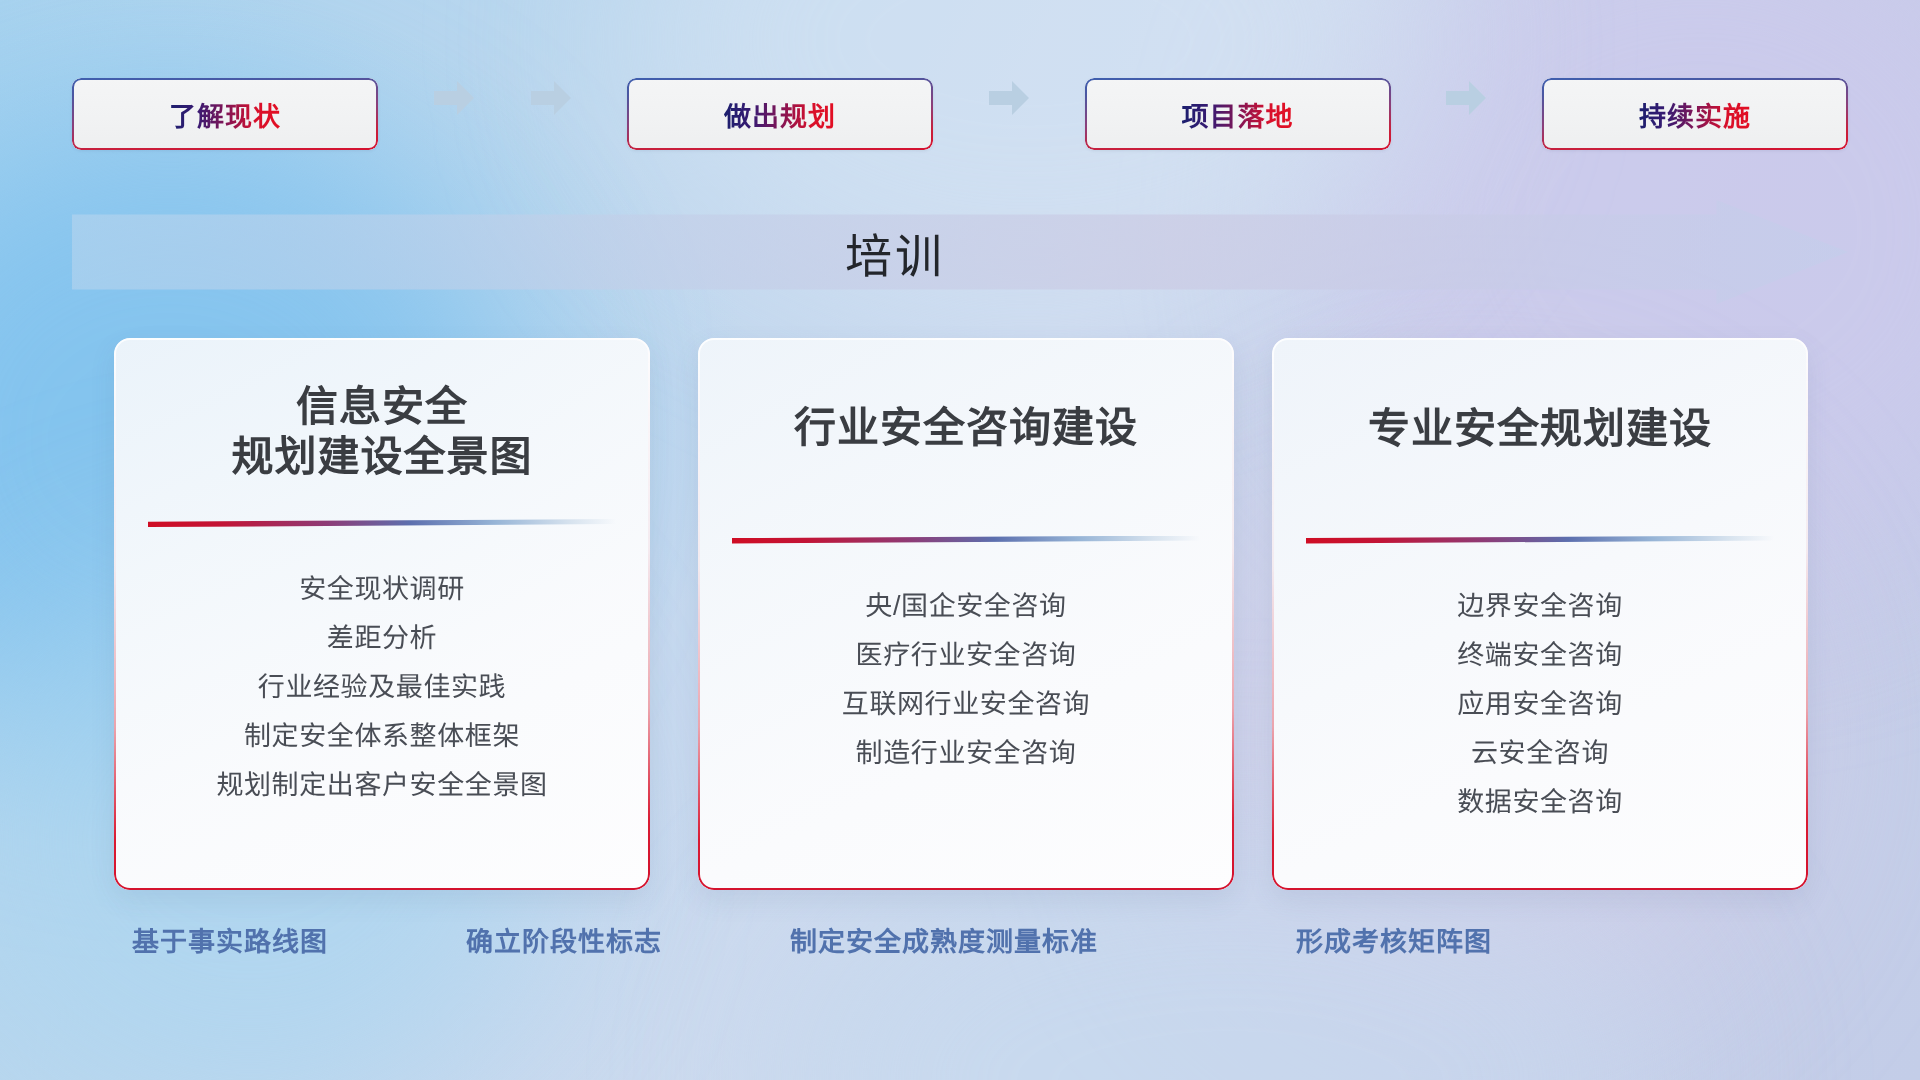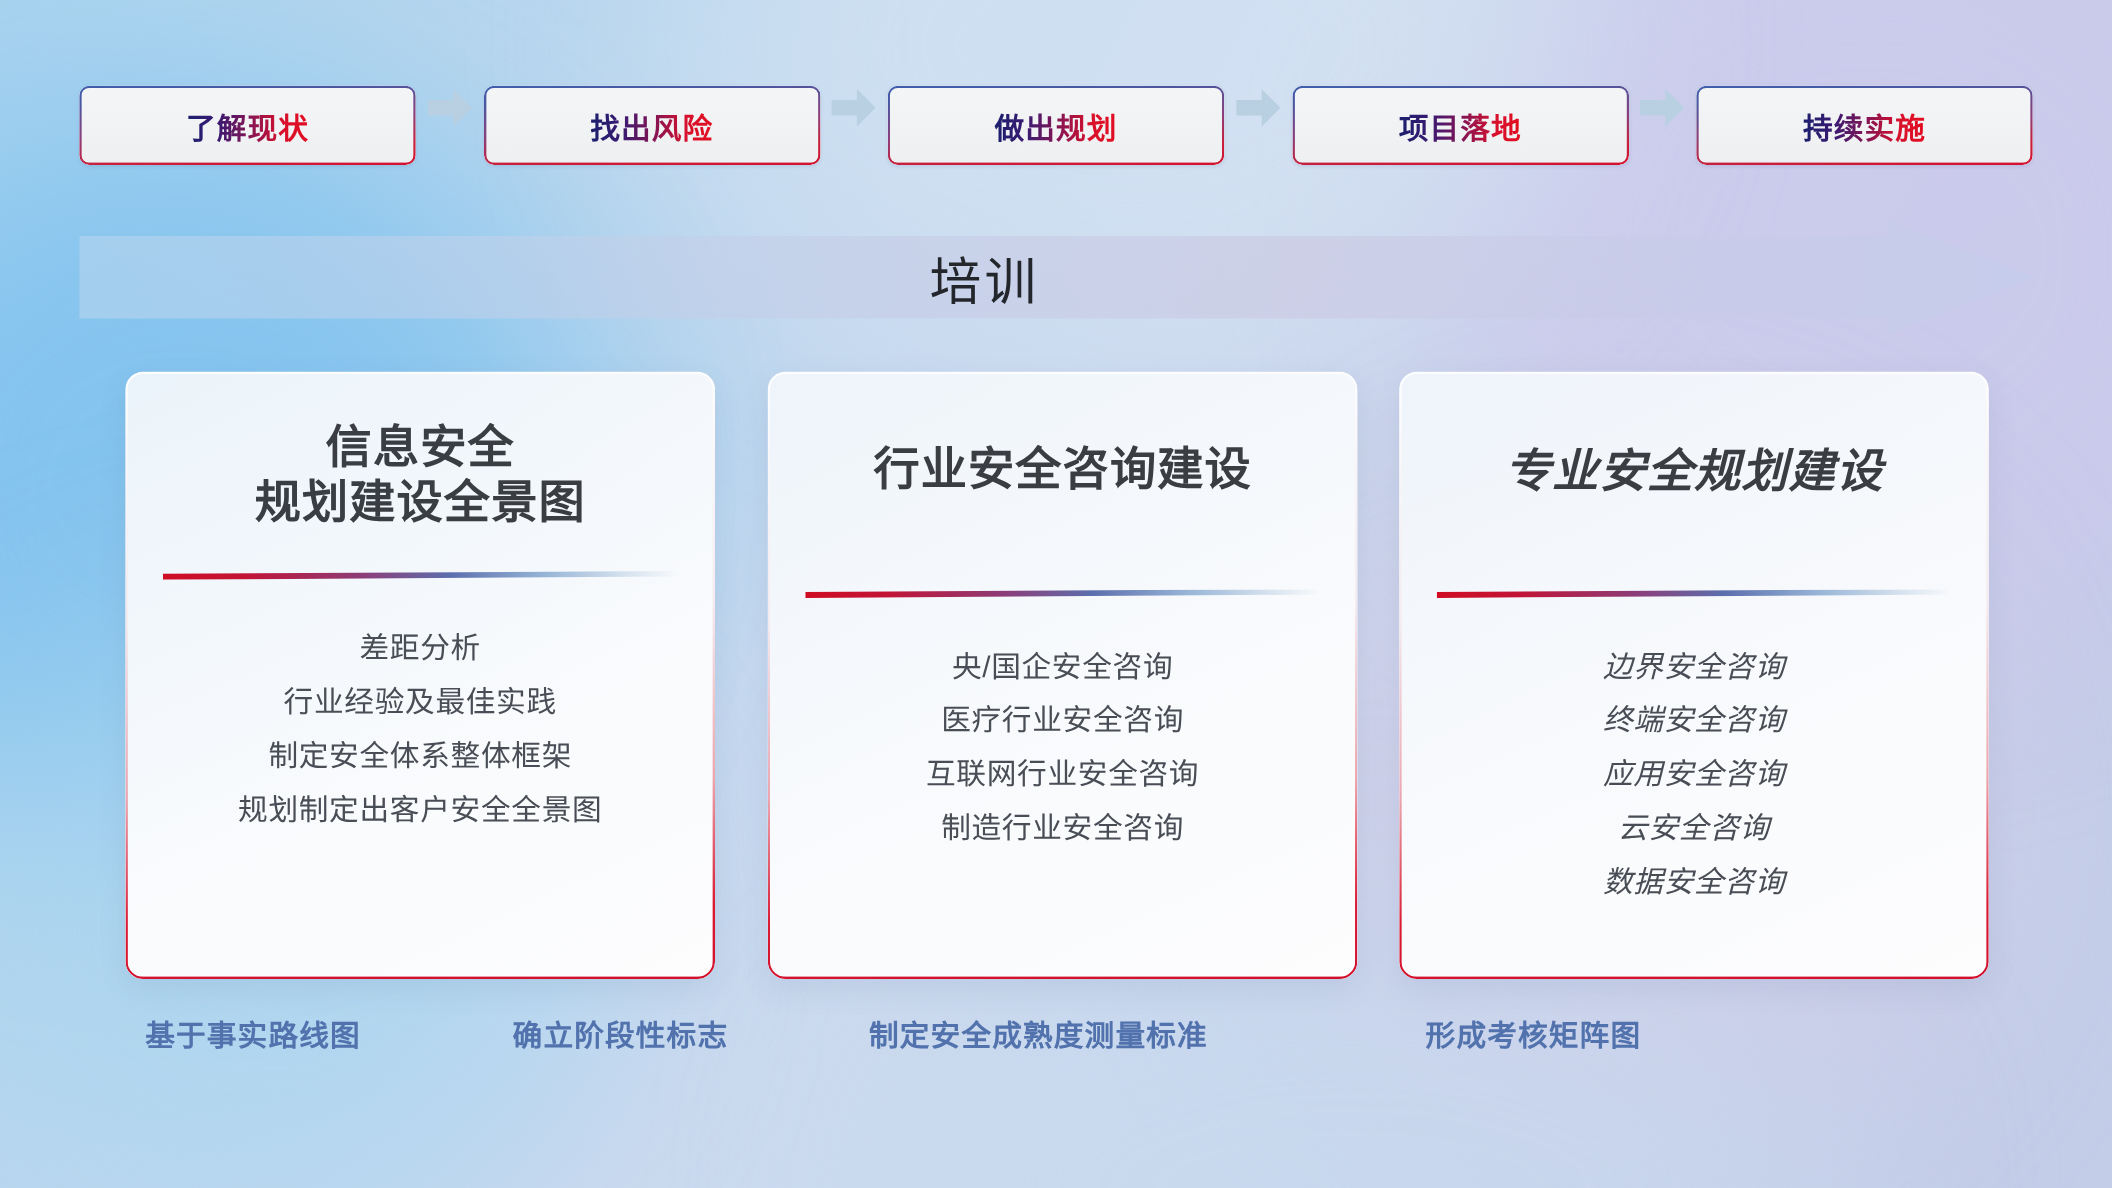--- a/index.html
+++ b/index.html
@@ -81,21 +81,21 @@
   }
   .card::before{
     content:""; position:absolute; inset:0; border-radius:16px; padding:2px;
     background:linear-gradient(178deg, rgba(255,255,255,0.85) 0%, rgba(243,231,236,0.8) 40%, rgba(233,150,160,0.85) 68%, #da1b33 88%, #d2102c 100%);
     -webkit-mask:linear-gradient(#000 0 0) content-box, linear-gradient(#000 0 0);
     -webkit-mask-composite:xor; mask-composite:exclude;
     pointer-events:none;
   }
   #card-1 { left:114px; }
   #card-2 { left:698px; }
-  #card-3 { left:1272px;font-style:italic; }
+  #card-3 { left:1272px; }
 
   .card-inner { position:relative; z-index:2; height:100%; display:flex; flex-direction:column; }
 
   .card-title {
     text-align:center; color:#3a3d42; font-weight:700;
     font-size:42px; line-height:1.18; letter-spacing:1px;
     padding:0 26px;
   }
   #card-1 .card-title { margin-top:44px; }
   #card-2 .card-title { margin-top:66px;font-family:Liberation Serif, serif; }
@@ -143,23 +143,20 @@
 
     <div class="step-box">
       <span class="step-label">了解现状</span>
     </div>
     <span class="step-arrow">
       <svg viewBox="0 0 44 40" aria-hidden="true">
           <path d="M2 13 H25 V3 L42 20 L25 37 V27 H2 Z" fill="currentColor"></path>
         </svg>
     </span>
 
-    <div class="step-box">
-      <span class="step-label">找出风险</span>
-    </div>
     <span class="step-arrow">
       <svg viewBox="0 0 44 40" aria-hidden="true">
           <path d="M2 13 H25 V3 L42 20 L25 37 V27 H2 Z" fill="currentColor"></path>
         </svg>
     </span>
 
     <div class="step-box">
       <span class="step-label">做出规划</span>
     </div>
     <span class="step-arrow">
@@ -190,20 +187,21 @@
   <div class="cards">
 
     <div class="card" id="card-1">
       <div class="card-inner">
         <div class="card-title">
           <div>信息安全</div>
           <div>规划建设全景图</div>
         </div>
         <div class="card-divider"></div>
         <ul class="card-list">
+          <li>安全现状调研</li>
           <li>差距分析</li>
           <li>行业经验及最佳实践</li>
           <li>制定安全体系整体框架</li>
           <li>规划制定出客户安全全景图</li>
         </ul>
       </div>
     </div>
 
     <div class="card" id="card-2">
       <div class="card-inner">

